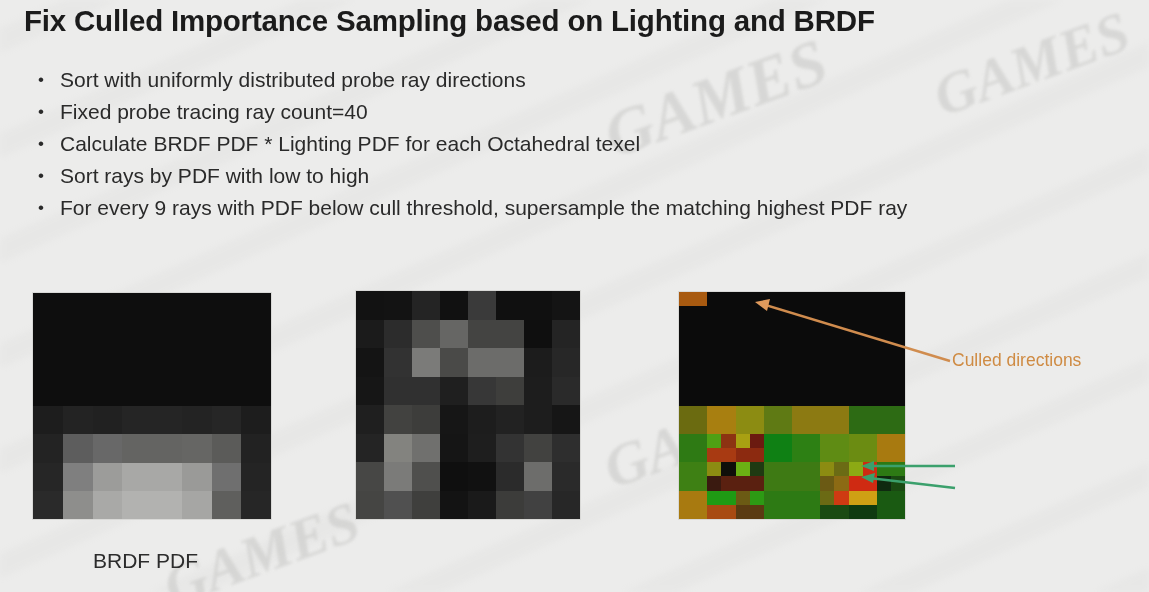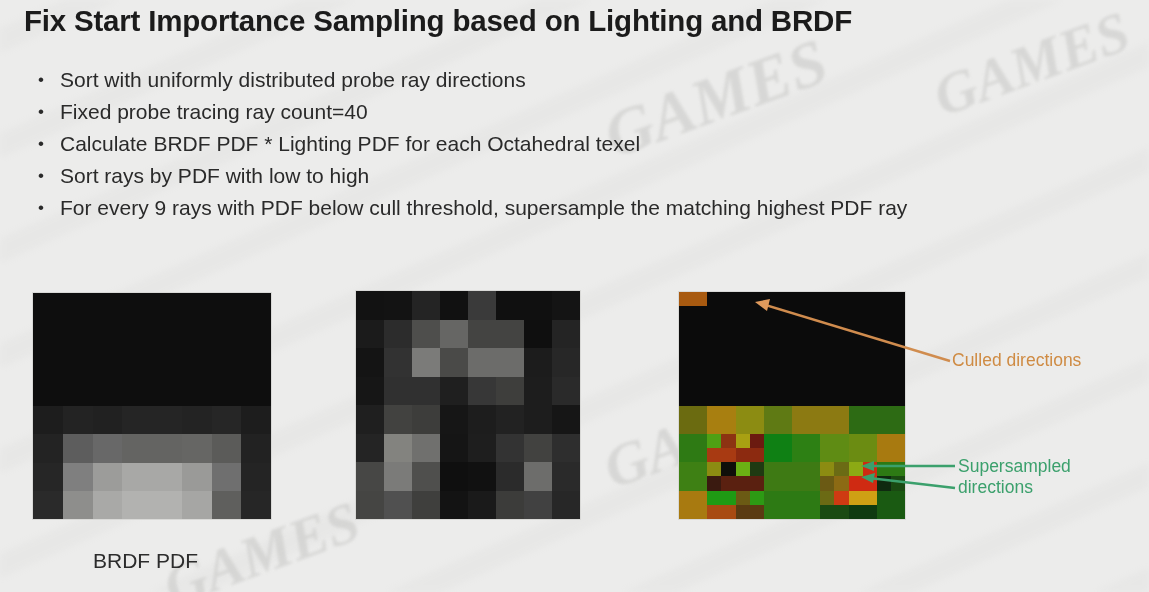--- a/index.html
+++ b/index.html
@@ -82,21 +82,21 @@
 <body>
 
 <div id="slide">
 
   <div class="watermark"></div>
   <div class="wm-word" style="left:600px;top:60px;font-size:66px;">GAMES</div>
   <div class="wm-word" style="left:930px;top:30px;font-size:58px;">GAMES</div>
   <div class="wm-word" style="left:600px;top:400px;font-size:60px;">GAMES</div>
   <div class="wm-word" style="left:160px;top:520px;font-size:58px;">GAMES</div>
 
-  <div class="title">Fix Start Importance Sampling based on Lighting and BRDF</div>
+  <div class="title">Fix Culled Importance Sampling based on Lighting and BRDF</div>
 
   <div class="bullets">
     <div class="bullet">
       <span class="dot">•</span>
       <span class="btext">Sort with uniformly distributed probe ray directions</span>
     </div>
     <div class="bullet">
       <span class="dot">•</span>
       <span class="btext">Fixed probe tracing ray count=40</span>
     </div>
@@ -514,18 +514,14 @@
     </g>
     <g>
       <line x1="955" y1="466" x2="869" y2="466" stroke="#3ba06c" stroke-width="2.4"></line>
       <polygon points="861,466 874,461 874,471" fill="#3ba06c"></polygon>
       <line x1="955" y1="488" x2="869" y2="478" stroke="#3ba06c" stroke-width="2.4"></line>
       <polygon points="861,477 875,473 873,483" fill="#3ba06c"></polygon>
     </g>
   </svg>
 
   <div class="anno-label" id="culled-label">Culled directions</div>
-  <div class="anno-label" id="super-label">
-    <div>Supersampled</div>
-    <div>directions</div>
-  </div>
 
 </div>
 
 </body></html>

